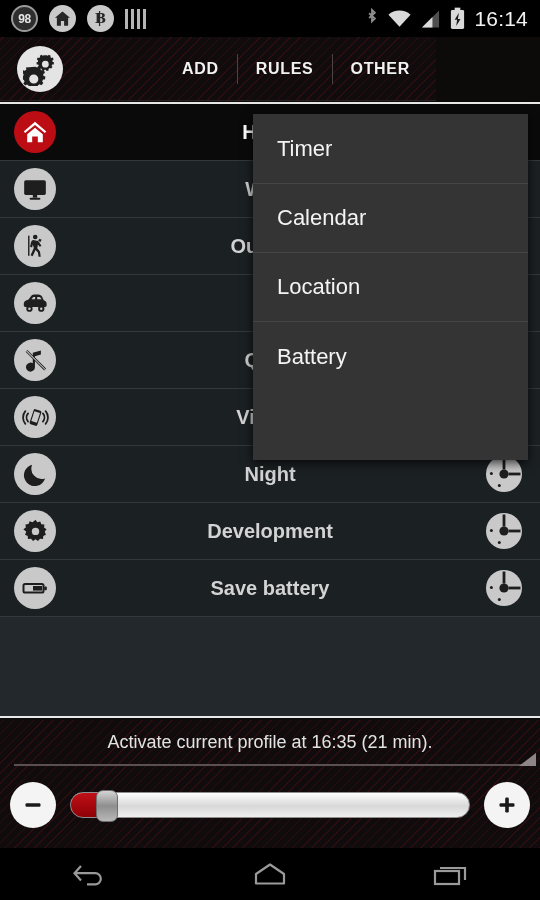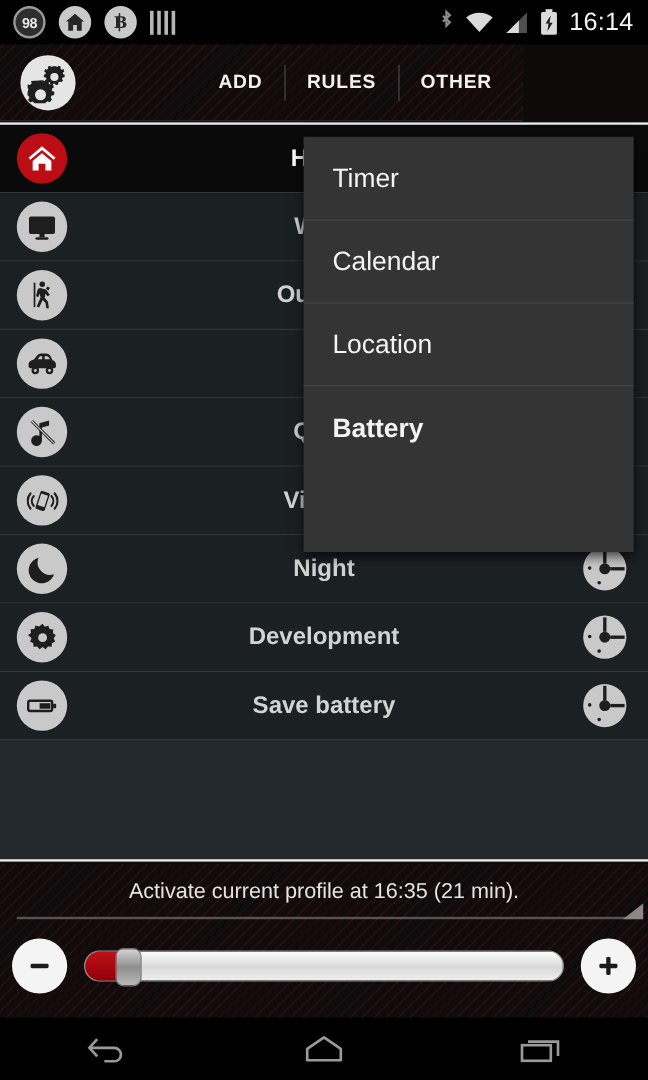--- a/index.html
+++ b/index.html
@@ -122,21 +122,21 @@
     padding: 1px 0;
   }
   .menu-item {
     height: 69px;
     display: flex; align-items: center;
     padding-left: 24px;
     color: #f4f4f4; font-size: 22px;
     border-bottom: 1px solid #454545;
     cursor: pointer;
   }
-  .menu-item:last-child { border-bottom: none; font-weight: bold; }
+  .menu-item:last-child { border-bottom: none; }
 
   
   #bottom {
     position: absolute; left: 0; top: 720px;
     width: 540px; height: 128px;
   }
   #sched-text {
     height: 44px;
     display: flex; align-items: center; justify-content: center;
     color: #e3e3e3; font-size: 18px; text-align: center;

